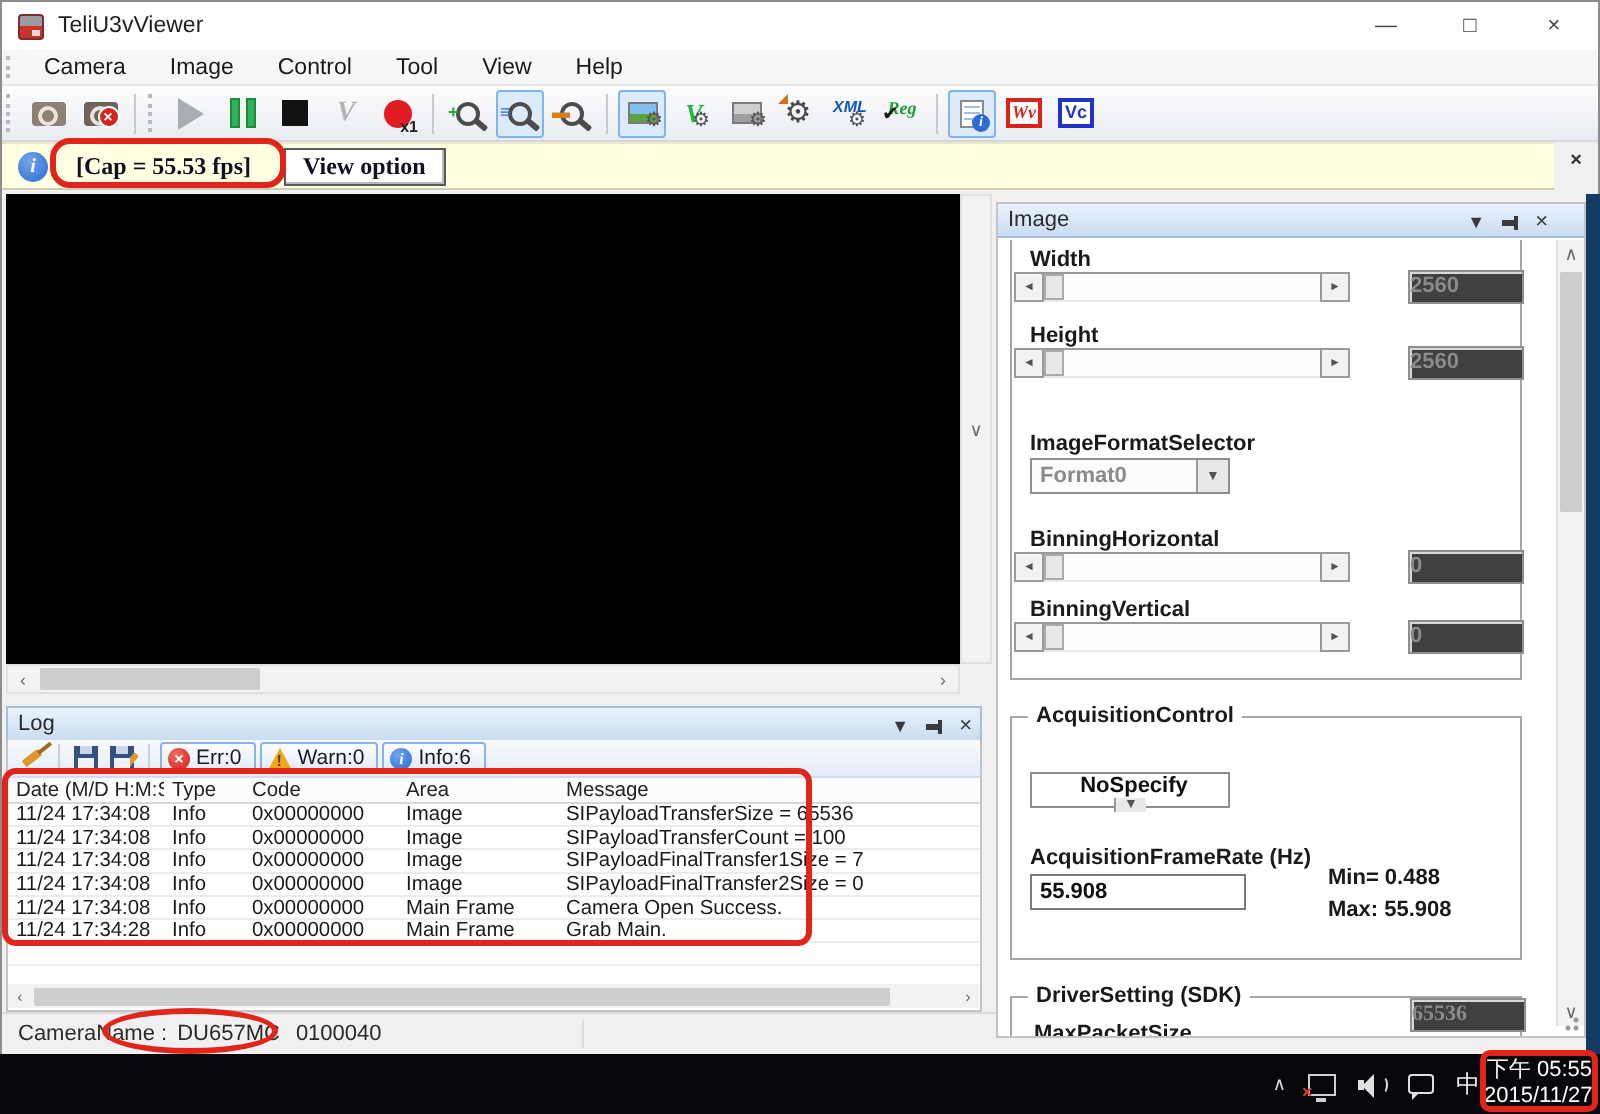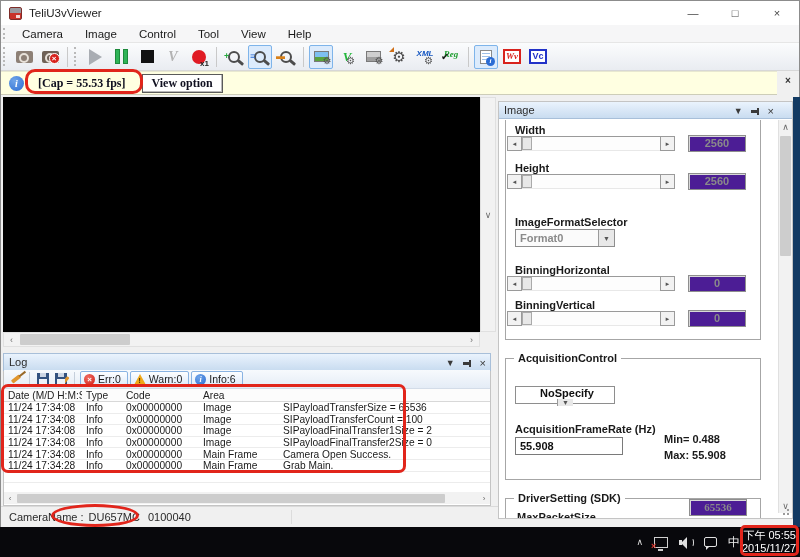--- a/index.html
+++ b/index.html
@@ -123,21 +123,21 @@
   .statusbar .sep{width:1px;height:14px;background:#dcdcdc;margin:0 6px;}
 
   
   .image-panel{position:absolute;left:497px;top:100px;width:295px;height:418px;background:#fff;border:1px solid #c4c4c4;overflow:hidden;}
   .ip-body{position:absolute;left:0;top:18px;width:100%;height:400px;overflow:hidden;}
   .fieldlbl{position:absolute;font:bold 11px "Liberation Sans",sans-serif;color:#1a1a1a;white-space:nowrap;}
   .slider{position:absolute;height:15px;display:flex;align-items:center;}
   .sl-btn{width:15px;height:15px;background:#f2f2f2;border:1px solid #9a9a9a;color:#555;font-size:6px;display:flex;align-items:center;justify-content:center;flex:0 0 auto;}
   .sl-track{flex:1;height:15px;background:#fdfdfd;border-top:1px solid #9a9a9a;border-bottom:1px solid #e8e8e8;position:relative;}
   .sl-thumb{position:absolute;left:0;top:0;width:10px;height:13px;background:#e8e8e8;border:1px solid #aaa;}
-  .valbox{position:absolute;width:58px;height:17px;border:1px solid #8e8e8e;box-shadow:inset 1px 1px 0 #d8d8d8;background:#4c1d95;color:#8a8a8a;font:bold 11px/15px "Liberation Sans",sans-serif;text-align:center;}
+  .valbox{position:absolute;width:58px;height:17px;border:1px solid #8e8e8e;box-shadow:inset 1px 1px 0 #d8d8d8;background:#404040;color:#8a8a8a;font:bold 11px/15px "Liberation Sans",sans-serif;text-align:left;margin-left:16px;}
   .combo{position:absolute;height:18px;border:1px solid #8e8e8e;background:#fbfbfb;display:flex;align-items:center;font:bold 11px "Liberation Sans",sans-serif;}
   .combo .cv{flex:1;padding-left:4px;color:#8a8a8a;}
   .combo.enabled{background:#fff;flex-direction:column;}
   .combo.enabled .cv{color:#101010;}
   .combo-btn{width:16px;height:100%;background:#e8e8e8;border-left:1px solid #9a9a9a;color:#555;font-size:7px;display:flex;align-items:center;justify-content:center;}
   .groupbox{position:absolute;border:1px solid #a6a6a6;}
   .groupbox .gb-label{position:absolute;left:8px;top:-7px;background:#fff;padding:0 4px;font:bold 11px "Liberation Sans",sans-serif;color:#1a1a1a;}
   .textinput{position:absolute;height:18px;border:1px solid #7a7a7a;background:#fff;font:bold 11px/16px "Liberation Sans",sans-serif;color:#101010;padding-left:4px;}
   .minmax{position:absolute;font:bold 11px "Liberation Sans",sans-serif;color:#1a1a1a;}
   .ip-scroll{position:absolute;left:279px;top:18px;width:14px;height:393px;background:#f2f2f2;border-left:1px solid #e0e0e0;}
@@ -341,20 +341,21 @@
             <span class="ic-info">i</span>
             <span>Info:6</span>
           </span>
       </div>
       <div class="log-table">
         <div class="lrow lhead">
           <span class="c-date">Date (M/D H:M:S)</span>
           <span class="c-type">Type</span>
           <span class="c-code">Code</span>
           <span class="c-area">Area</span>
+          <span class="c-msg">Message</span>
         </div>
         <div class="log-rows">
             <div class="lrow">
               <span class="c-date">11/24 17:34:08</span>
               <span class="c-type">Info</span>
               <span class="c-code">0x00000000</span>
               <span class="c-area">Image</span>
               <span class="c-msg">SIPayloadTransferSize = 65536</span>
             </div>
             <div class="lrow">
@@ -362,21 +363,21 @@
               <span class="c-type">Info</span>
               <span class="c-code">0x00000000</span>
               <span class="c-area">Image</span>
               <span class="c-msg">SIPayloadTransferCount = 100</span>
             </div>
             <div class="lrow">
               <span class="c-date">11/24 17:34:08</span>
               <span class="c-type">Info</span>
               <span class="c-code">0x00000000</span>
               <span class="c-area">Image</span>
-              <span class="c-msg">SIPayloadFinalTransfer1Size = 2</span>
+              <span class="c-msg">SIPayloadFinalTransfer1Size = 7</span>
             </div>
             <div class="lrow">
               <span class="c-date">11/24 17:34:08</span>
               <span class="c-type">Info</span>
               <span class="c-code">0x00000000</span>
               <span class="c-area">Image</span>
               <span class="c-msg">SIPayloadFinalTransfer2Size = 0</span>
             </div>
             <div class="lrow">
               <span class="c-date">11/24 17:34:08</span>

